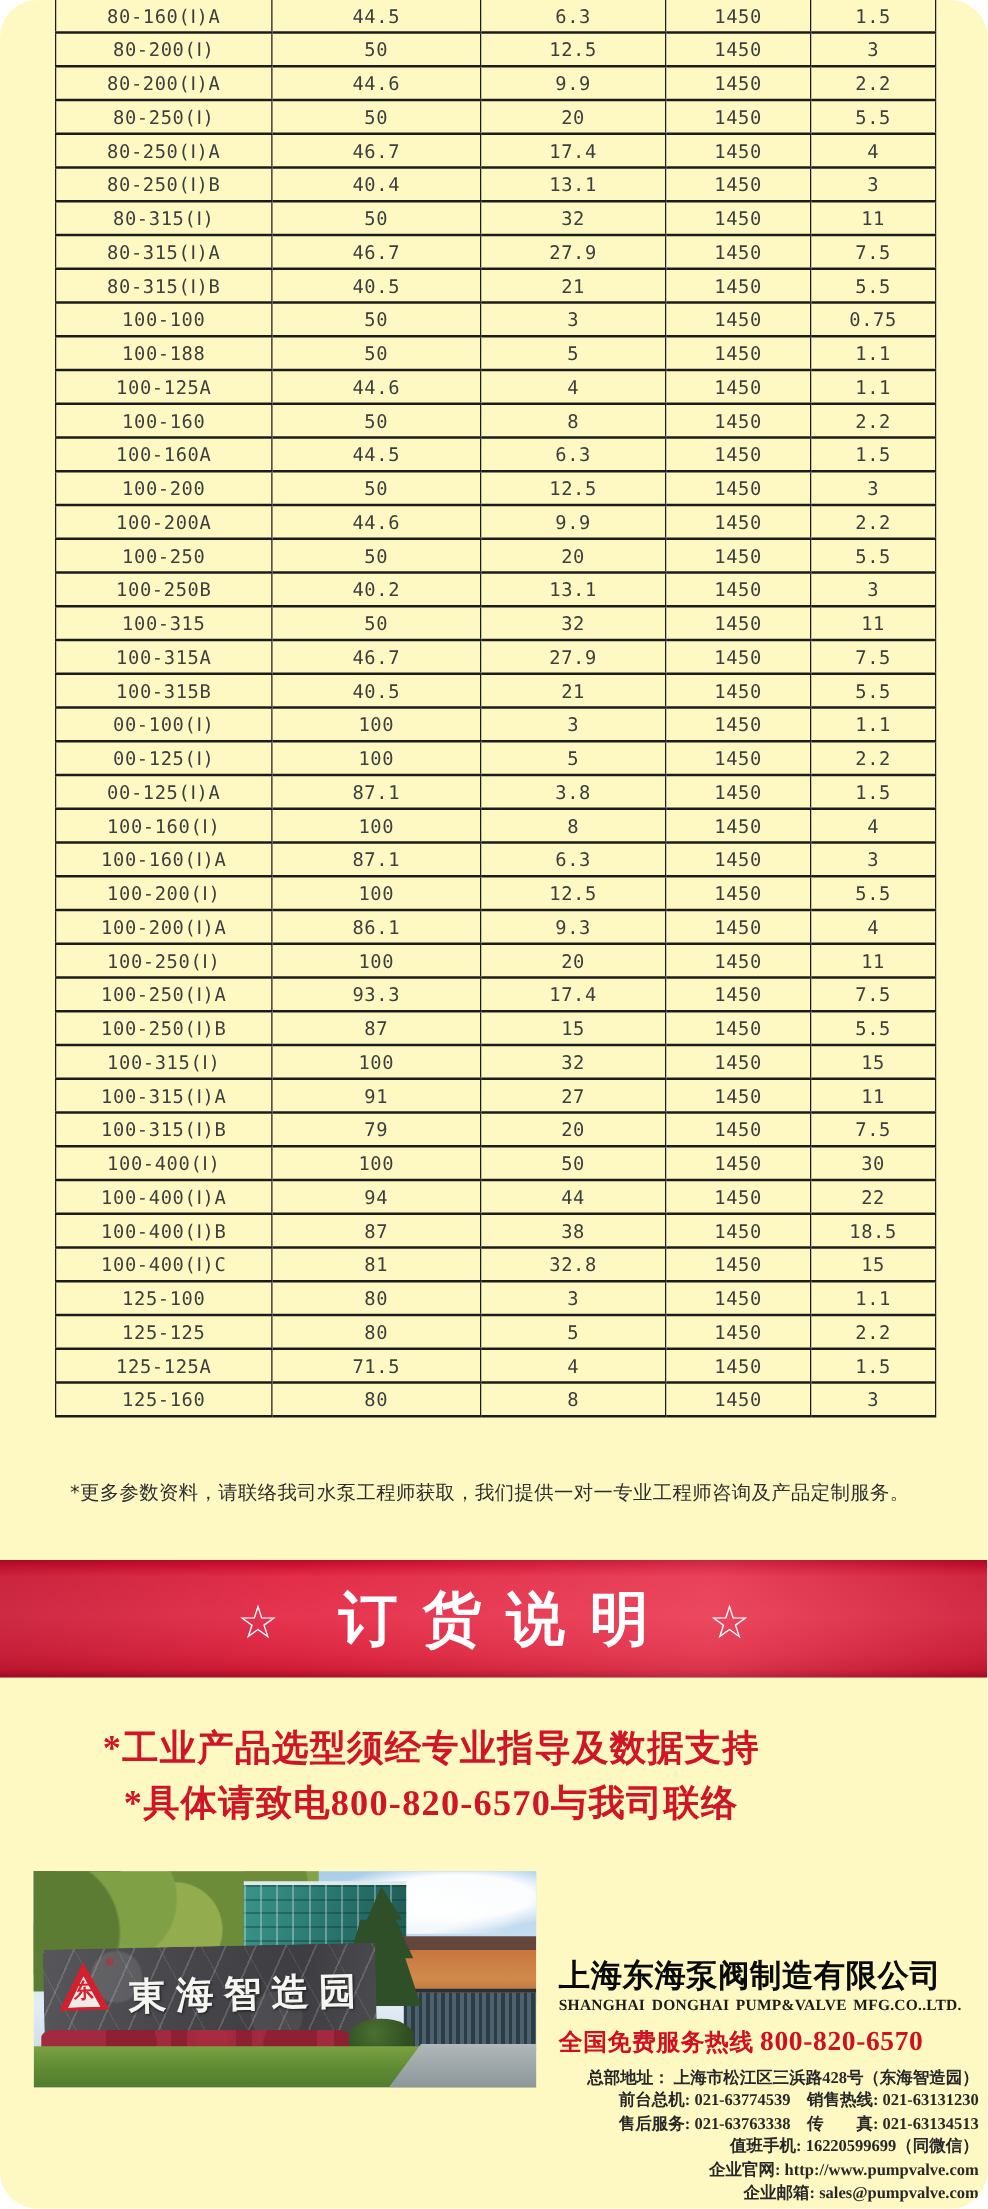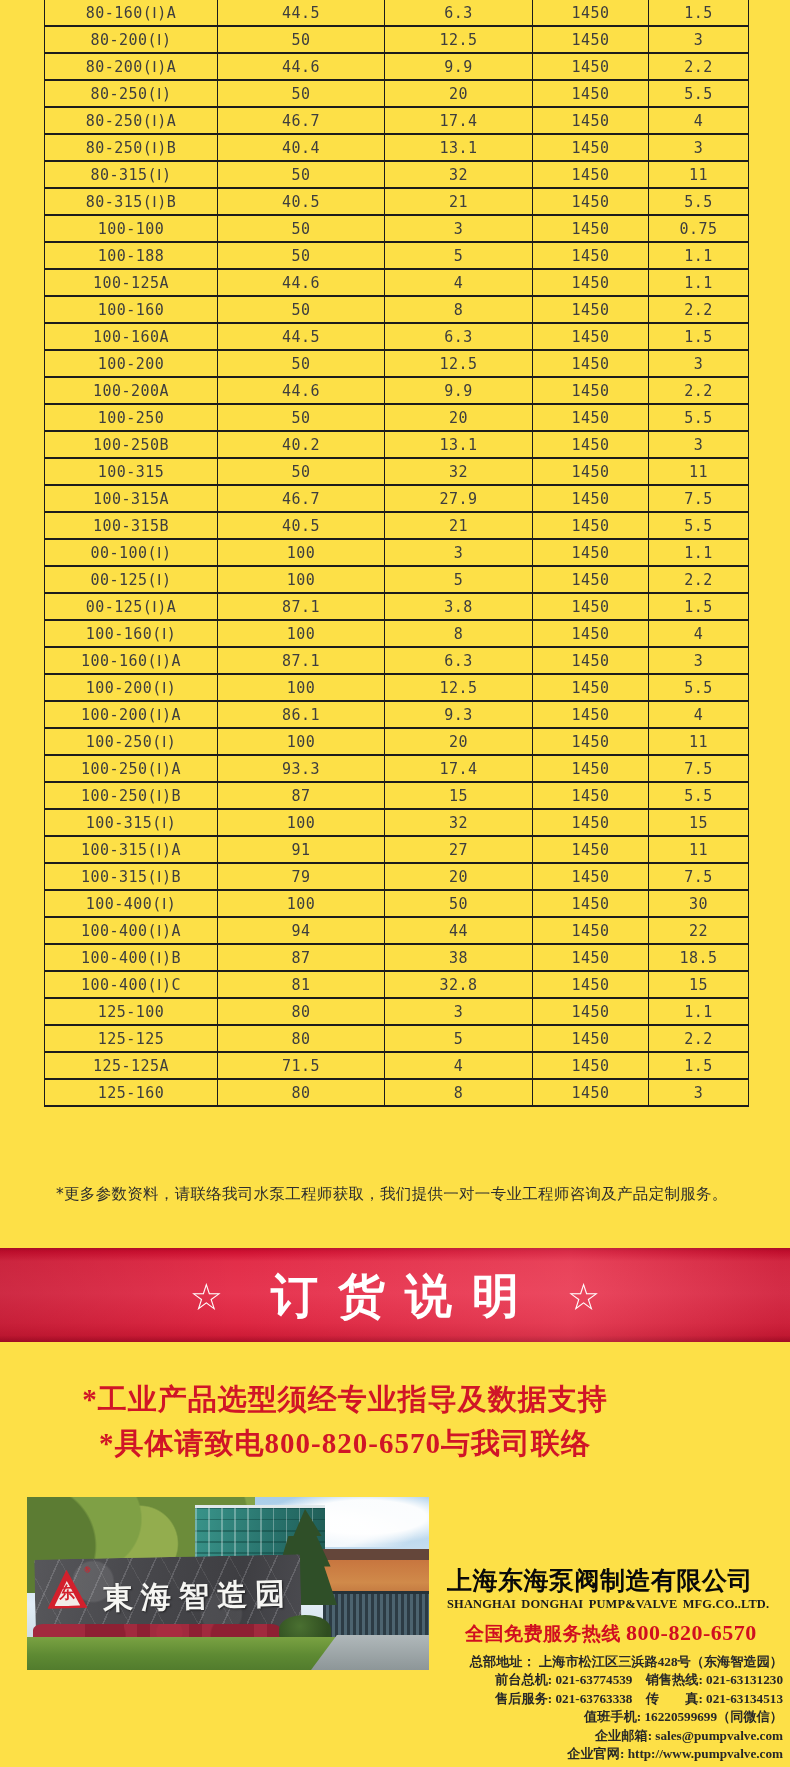--- a/index.html
+++ b/index.html
@@ -1,17 +1,17 @@
 <!DOCTYPE html>
 <html><head>
 <meta charset="utf-8">
 <style>
   html,body{margin:0;padding:0;background:#fff;}
-  .page{position:relative;width:790px;height:1767px;background:#fde047;overflow:hidden;
-        font-family:"DejaVu Sans","Liberation Sans",sans-serif;}
+  .page{position:relative;width:790px;height:1767px;background:#fef9c3;overflow:hidden;
+        font-family:"DejaVu Sans","Liberation Sans",sans-serif;border-radius:30px;}
 
   
   .spec-table{position:absolute;left:44px;top:-2px;width:705px;
       border-collapse:collapse;table-layout:fixed;
       font-family:"DejaVu Sans Mono","Liberation Mono",monospace;
       font-size:15px;color:#3e3e3e;}
   .spec-table td{height:23px;text-align:center;vertical-align:middle;
       border-left:1px solid #1c1c1c;border-right:1px solid #1c1c1c;
       border-top:2px solid #1c1c1c;border-bottom:2px solid #1c1c1c;
       letter-spacing:0.5px;overflow:hidden;white-space:nowrap;}
@@ -98,21 +98,21 @@
   .ph-lawn{position:absolute;left:0;top:140px;width:402px;height:33px;
       background:linear-gradient(180deg,#7aa242,#5e8a33 55%,#527c2d);}
   .ph-path{position:absolute;left:284px;top:138px;width:118px;height:35px;
       clip-path:polygon(22% 0,100% 0,100% 100%,0 100%);
       background:linear-gradient(180deg,#b0b8ba,#8d9698);}
 
   .info{position:absolute;left:447px;top:1567px;width:336px;}
   .info .cn{font-size:25px;font-weight:900;color:#0a0a0a;letter-spacing:0.5px;line-height:27px;}
   .info .en{margin-top:3px;font-family:"Liberation Serif","DejaVu Serif",serif;
       font-size:12.4px;font-weight:700;color:#1c1c1c;letter-spacing:0.2px;word-spacing:2px;}
-  .info .hotline{margin-top:8px;color:#d00f20;white-space:nowrap;margin-left:18px;}
+  .info .hotline{margin-top:8px;color:#d00f20;white-space:nowrap;}
   .info .hotline .hl-label{font-size:19px;font-weight:900;letter-spacing:0.5px;}
   .info .hotline .hl-number{font-size:22px;font-weight:900;
       font-family:"Liberation Serif","DejaVu Serif",serif;letter-spacing:0.5px;}
   .details{margin:6px 0 0 0;padding:0;list-style:none;}
   .details li{font-family:"Liberation Serif","DejaVu Serif",serif;
       font-size:13.2px;font-weight:700;color:#282828;line-height:18.4px;white-space:nowrap;text-align:right;}
 </style>
 </head>
 <body>
 
@@ -168,20 +168,27 @@
           <td>13.1</td>
           <td>1450</td>
           <td>3</td>
         </tr>
         <tr>
           <td>80-315(Ⅰ)</td>
           <td>50</td>
           <td>32</td>
           <td>1450</td>
           <td>11</td>
+        </tr>
+        <tr>
+          <td>80-315(Ⅰ)A</td>
+          <td>46.7</td>
+          <td>27.9</td>
+          <td>1450</td>
+          <td>7.5</td>
         </tr>
         <tr>
           <td>80-315(Ⅰ)B</td>
           <td>40.5</td>
           <td>21</td>
           <td>1450</td>
           <td>5.5</td>
         </tr>
         <tr>
           <td>100-100</td>
@@ -456,18 +463,18 @@
     <div class="en">SHANGHAI DONGHAI PUMP&amp;VALVE MFG.CO..LTD.</div>
     <div class="hotline">
       <span class="hl-label">全国免费服务热线</span>
       <span class="hl-number">800-820-6570</span>
     </div>
     <ul class="details">
         <li>总部地址： 上海市松江区三浜路428号（东海智造园）</li>
         <li>前台总机: 021-63774539　销售热线: 021-63131230</li>
         <li>售后服务: 021-63763338　传　　真: 021-63134513</li>
         <li>值班手机: 16220599699（同微信）</li>
+        <li>企业官网: http://www.pumpvalve.com</li>
         <li>企业邮箱: sales@pumpvalve.com</li>
-        <li>企业官网: http://www.pumpvalve.com</li>
       </ul>
   </div>
 
 </div>
 
 </body></html>

